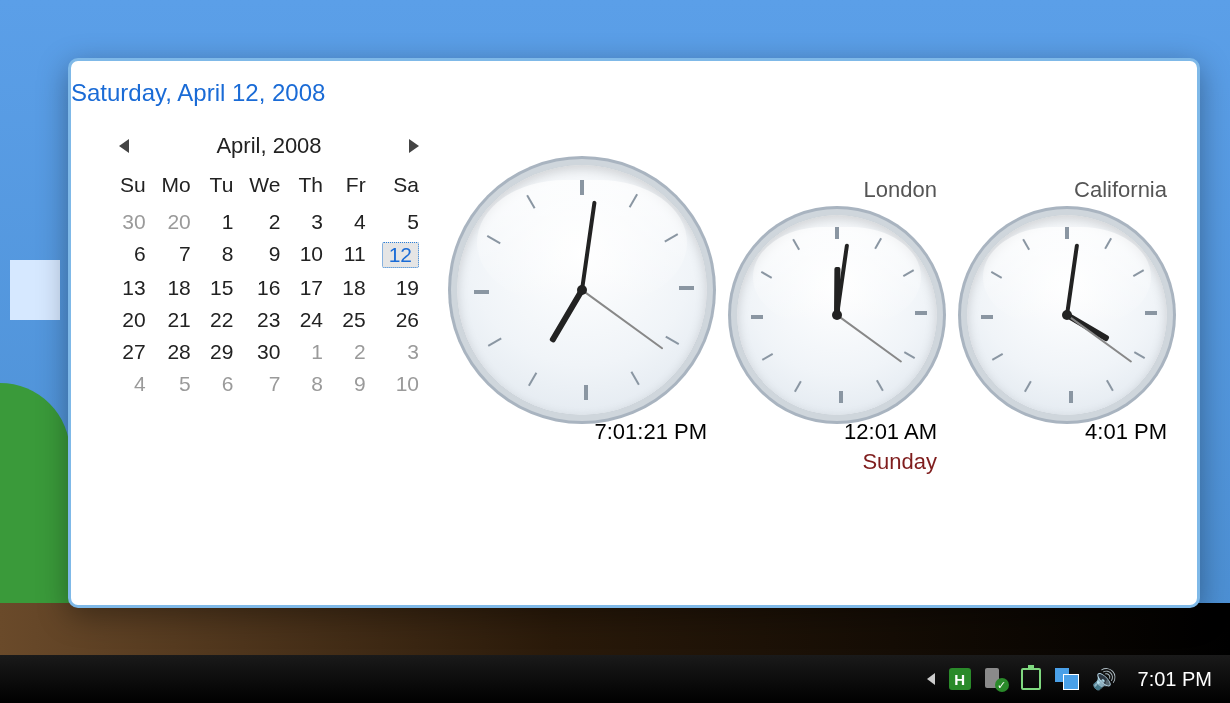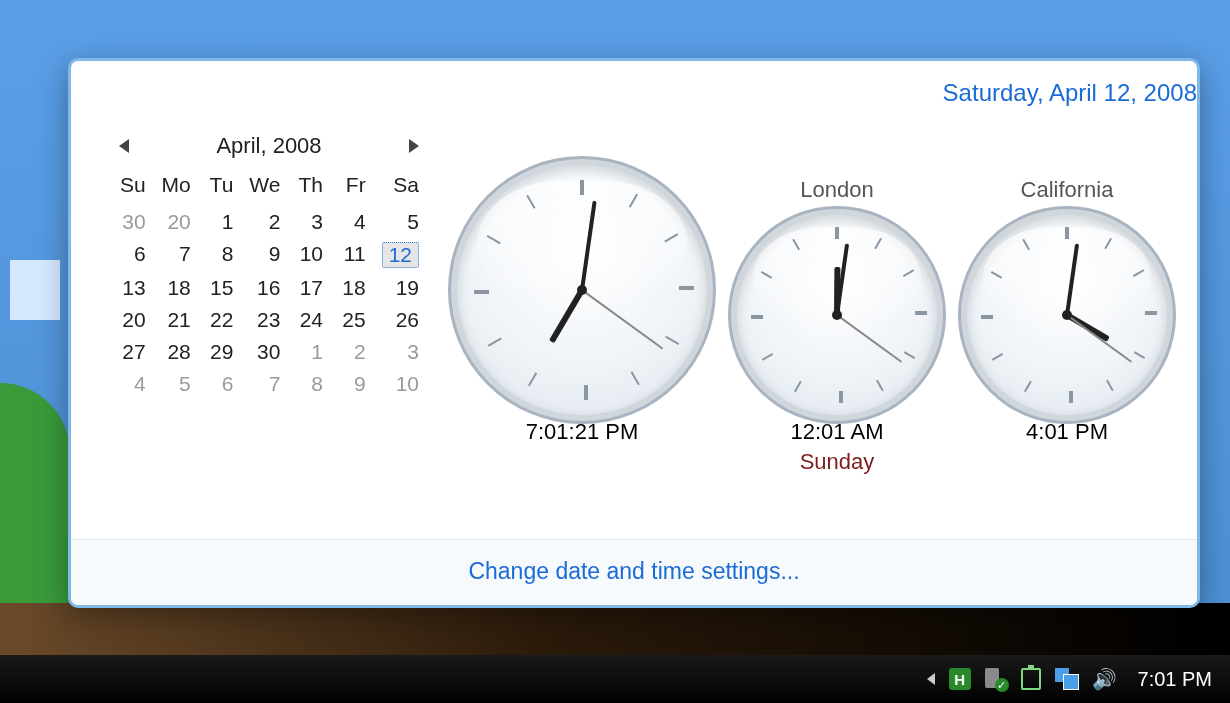--- a/index.html
+++ b/index.html
@@ -25,25 +25,24 @@
     left: 68px; top: 58px;
     width: 1132px; height: 550px;
     background: #fff;
     border: 3px solid #7fb9e8;
     border-radius: 10px;
     box-shadow: 0 8px 30px rgba(0,0,0,.35), inset 0 0 0 1px #fff;
     display: flex; flex-direction: column;
     overflow: hidden;
   }
   .popup-date {
-    text-align: right;
+    text-align: left;
     color: #1a6bd6;
     font-size: 24px;
     padding: 18px 0 10px;
-    margin-left: 44px;
   }
   .popup-body {
     flex: 1;
     display: flex;
     align-items: flex-start;
     padding: 10px 30px 0 40px;
     gap: 30px;
   }
   
   .calendar { width: 360px; font-size: 21px; color:#222; }
@@ -69,21 +68,21 @@
   .cal-day.selected span {
     display: inline-block;
     border: 1px dotted #2a7fd8;
     background: #e5e5e5;
     color: #1a6bd6;
     padding: 0 6px;
     border-radius: 2px;
   }
   
   .clocks { flex:1; display:flex; gap: 30px; align-items:flex-end; justify-content:flex-start;}
-  .clock-col { display:flex; flex-direction:column; align-items:center; }
+  .clock-col { display:flex; flex-direction:column; align-items:flex-end; }
   .clock-label { font-size: 22px; color:#555; margin-bottom: 10px; height:28px;}
   .clock-time  { font-size: 22px; margin-top: 4px; }
   .clock-day   { font-size: 22px; color:#7f1d1d; margin-top: 4px; height:28px;}
   .clock-face {
     border-radius: 50%;
     background: radial-gradient(circle at 50% 35%, #fff 0%, #f0f4f8 55%, #dce4ec 100%);
     box-shadow: inset 0 4px 12px rgba(0,0,0,.15), 0 0 0 6px #cfd6dc, 0 0 0 9px #a9b4c0, 0 3px 6px rgba(0,0,0,.2);
     position: relative;
   }
   .clock-face::before{
@@ -268,23 +267,20 @@
             <div class="hand minute" style="height: 72px; transform: translate(-50%, -100%) rotate(8.1deg); transform-origin: 50% 100%;"></div>
             <div class="hand second" style="height: 80px; transform: translate(-50%, -100%) rotate(126deg); transform-origin: 50% 100%;"></div>
             <div class="pin"></div>
           </div>
           <div class="clock-time">4:01 PM</div>
           <div class="clock-day"></div>
         </div>
       </div>
   </div>
 
-  <div class="popup-footer">
-    <a>Change date and time settings...</a>
-  </div>
 </div>
 
 <div class="taskbar">
   <div class="tri"></div>
   <div class="tray-icon tray-h">H</div>
   <div class="tray-chk"></div>
   <div class="tray-power"></div>
   <div class="tray-net"></div>
   <div class="tray-vol">🔊</div>
   <div class="taskbar-time">7:01 PM</div>

